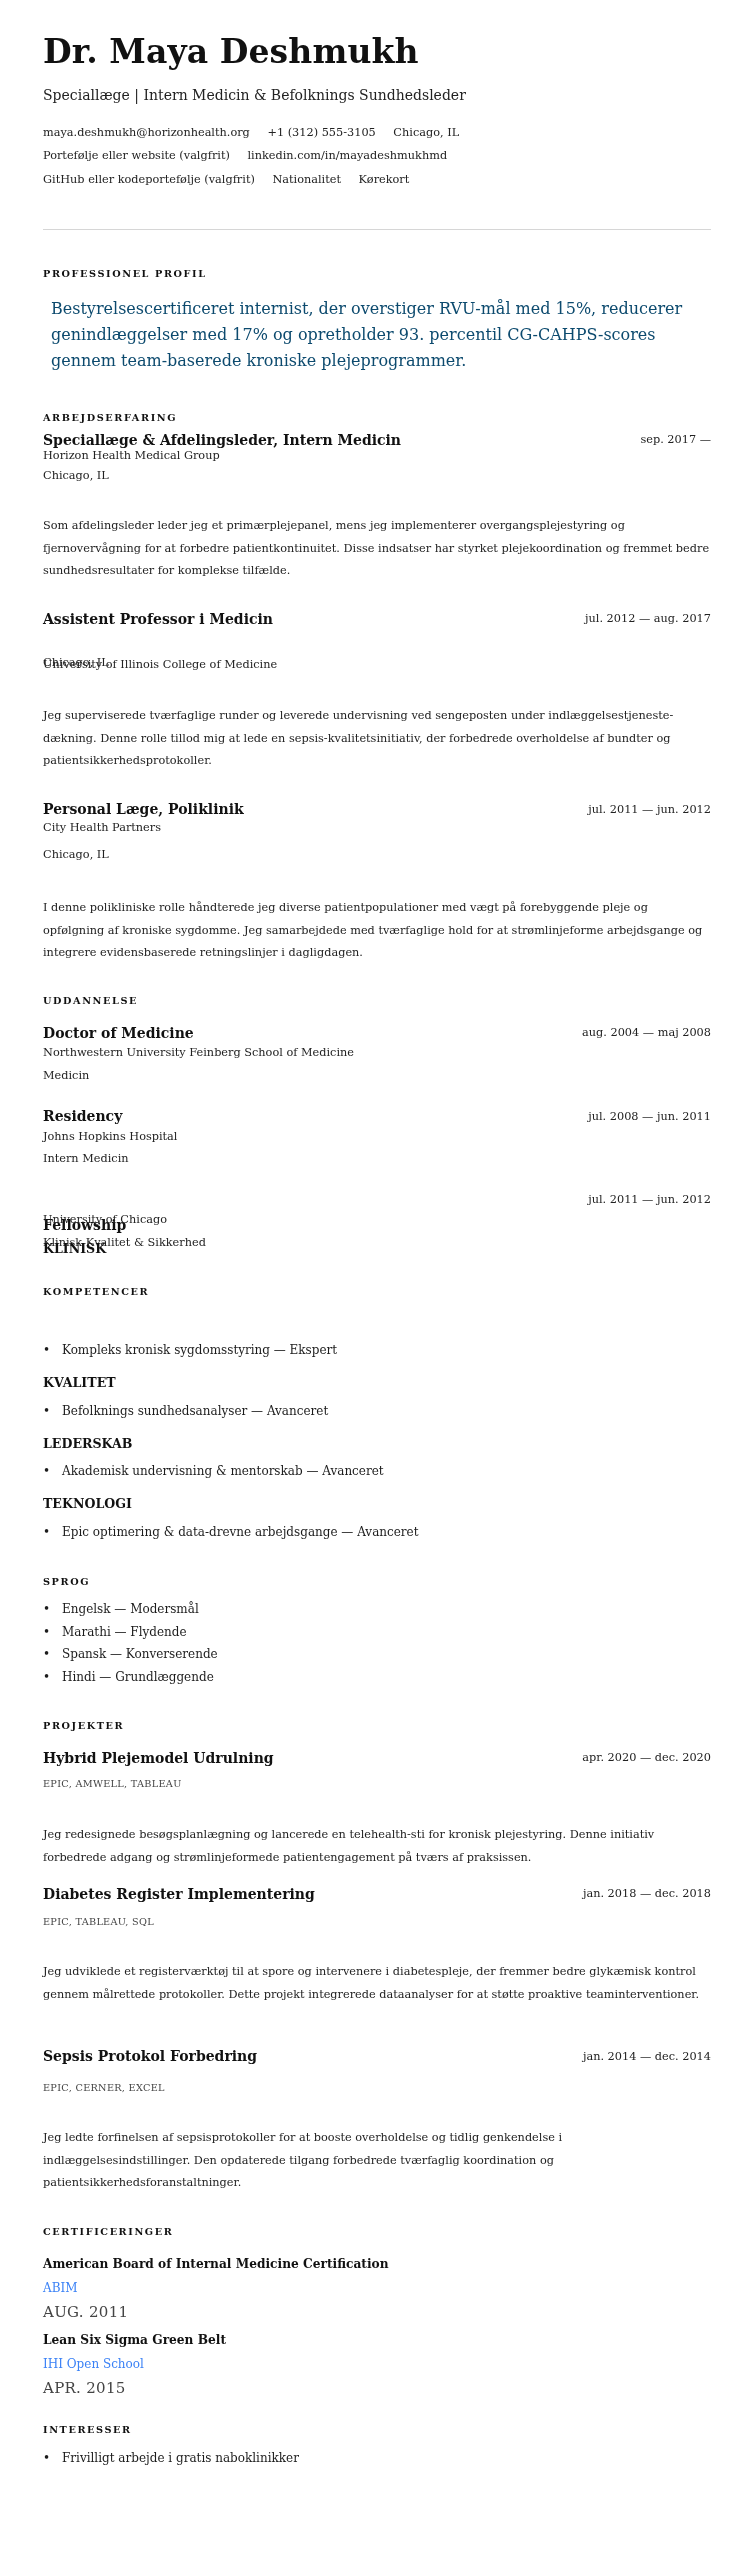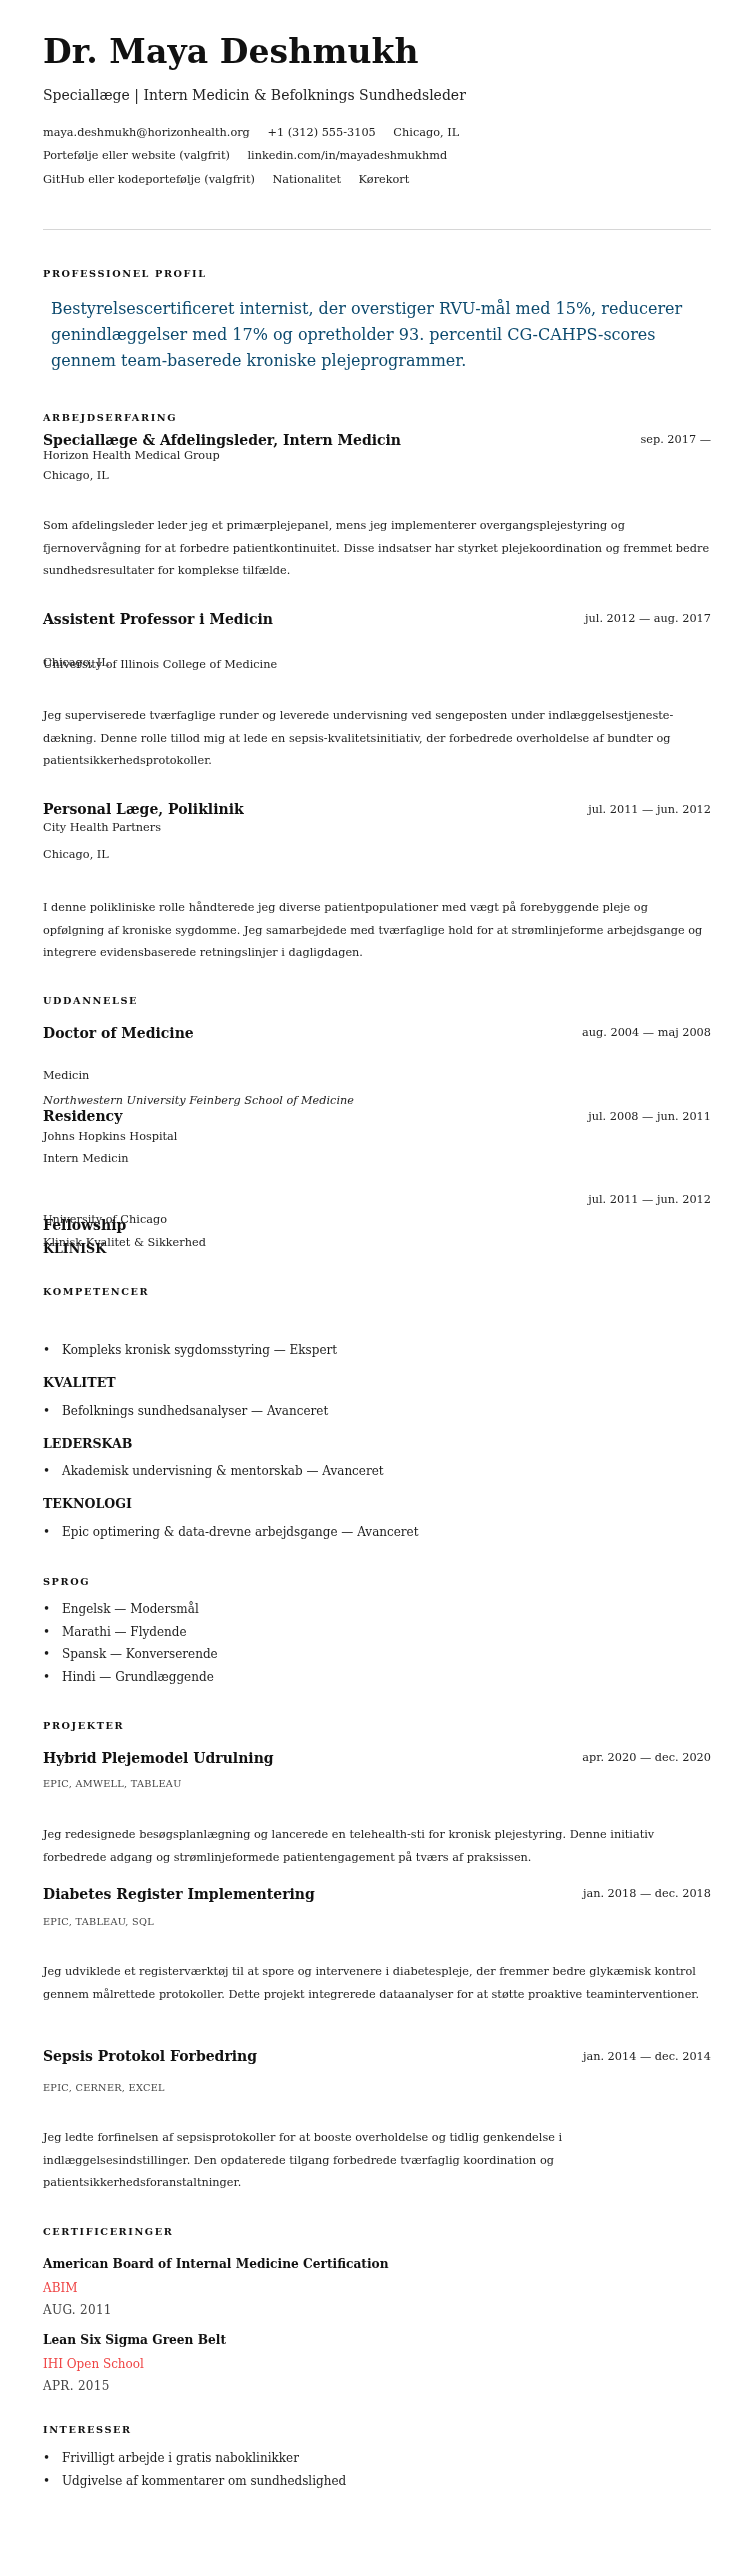--- a/index.html
+++ b/index.html
@@ -29,22 +29,22 @@
     .entry-sub { position: absolute; left: 0; font-size: 11.3px; color: #222; white-space: nowrap; }
     .entry-desc { position: absolute; left: 0; width: 668px; font-size: 11.3px; line-height: 22.6px; color: #222; }
     .tech { position: absolute; left: 0; font-size: 9.7px; color: #444; letter-spacing: 0.3px; white-space: nowrap; }
 
     .skill-cat { position: absolute; left: 0; font-size: 12.6px; font-weight: bold; color: #111; white-space: nowrap; }
     .bullet-list { position: absolute; left: 0; list-style: none; }
     .bullet-list li { position: relative; padding-left: 19px; font-size: 12px; line-height: 22.6px; color: #1c1c1c; white-space: nowrap; }
     .bullet-list li::before { content: "\2022"; position: absolute; left: 0; top: 0; font-size: 12px; color: #1c1c1c; }
 
     .cert-title { position: absolute; left: 0; font-size: 12.2px; font-weight: bold; color: #111; white-space: nowrap; }
-    .cert-issuer { position: absolute; left: 0; font-size: 12px; color: #ef4444; white-space: nowrap; }
-    .cert-date { position: absolute; left: 0; font-size: 12px; color: #444; letter-spacing: 0.3px; white-space: nowrap; text-align: right; }
+    .cert-issuer { position: absolute; left: 0; font-size: 12px; color: #3b82f6; white-space: nowrap; }
+    .cert-date { position: absolute; left: 0; font-size: 15px; color: #444; letter-spacing: 0.3px; white-space: nowrap; text-align: right; }
   </style>
 </head>
 <body>
 
 <div class="page">
 
   <h1 class="name">Dr. Maya Deshmukh</h1>
   <div class="subtitle">Speciallæge | Intern Medicin &amp; Befolknings Sundhedsleder</div>
 
   <div class="contact-row" style="top:126px;">
@@ -86,21 +86,21 @@
     <div class="entry-sub" style="top:821px;">City Health Partners</div>
     <div class="entry-sub" style="top:848px;">Chicago, IL</div>
     <p class="entry-desc" style="top:897px;">I denne polikliniske rolle håndterede jeg diverse patientpopulationer med vægt på forebyggende pleje og opfølgning af kroniske sygdomme. Jeg samarbejdede med tværfaglige hold for at strømlinjeforme arbejdsgange og integrere evidensbaserede retningslinjer i dagligdagen.</p>
   </div>
 
   <h2 class="section-title" style="top:995px;">UDDANNELSE</h2>
 
   <div>
     <h3 class="entry-title" style="top:1025px;">Doctor of Medicine</h3>
     <span class="entry-date" style="top:1026px;">aug. 2004 — maj 2008</span>
-    <div class="entry-sub" style="top:1094px;font-style:italic;">Northwestern University Feinberg School of Medicine</div>
+    <div class="entry-sub" style="top:1046px;">Northwestern University Feinberg School of Medicine</div>
     <div class="entry-sub" style="top:1069px;">Medicin</div>
   </div>
 
   <div>
     <h3 class="entry-title" style="top:1108px;">Residency</h3>
     <span class="entry-date" style="top:1110px;">jul. 2008 — jun. 2011</span>
     <div class="entry-sub" style="top:1130px;">Johns Hopkins Hospital</div>
     <div class="entry-sub" style="top:1152px;">Intern Medicin</div>
   </div>
 
@@ -174,17 +174,16 @@
 
   <div>
     <h3 class="cert-title" style="top:2333px;">Lean Six Sigma Green Belt</h3>
     <div class="cert-issuer" style="top:2357px;">IHI Open School</div>
     <div class="cert-date" style="top:2379px;">APR. 2015</div>
   </div>
 
   <h2 class="section-title" style="top:2424px;">INTERESSER</h2>
   <ul class="bullet-list" style="top:2447px;">
     <li>Frivilligt arbejde i gratis naboklinikker</li>
-    <li>Udgivelse af kommentarer om sundhedslighed</li>
   </ul>
 
 </div>
 
 
 </body></html>

